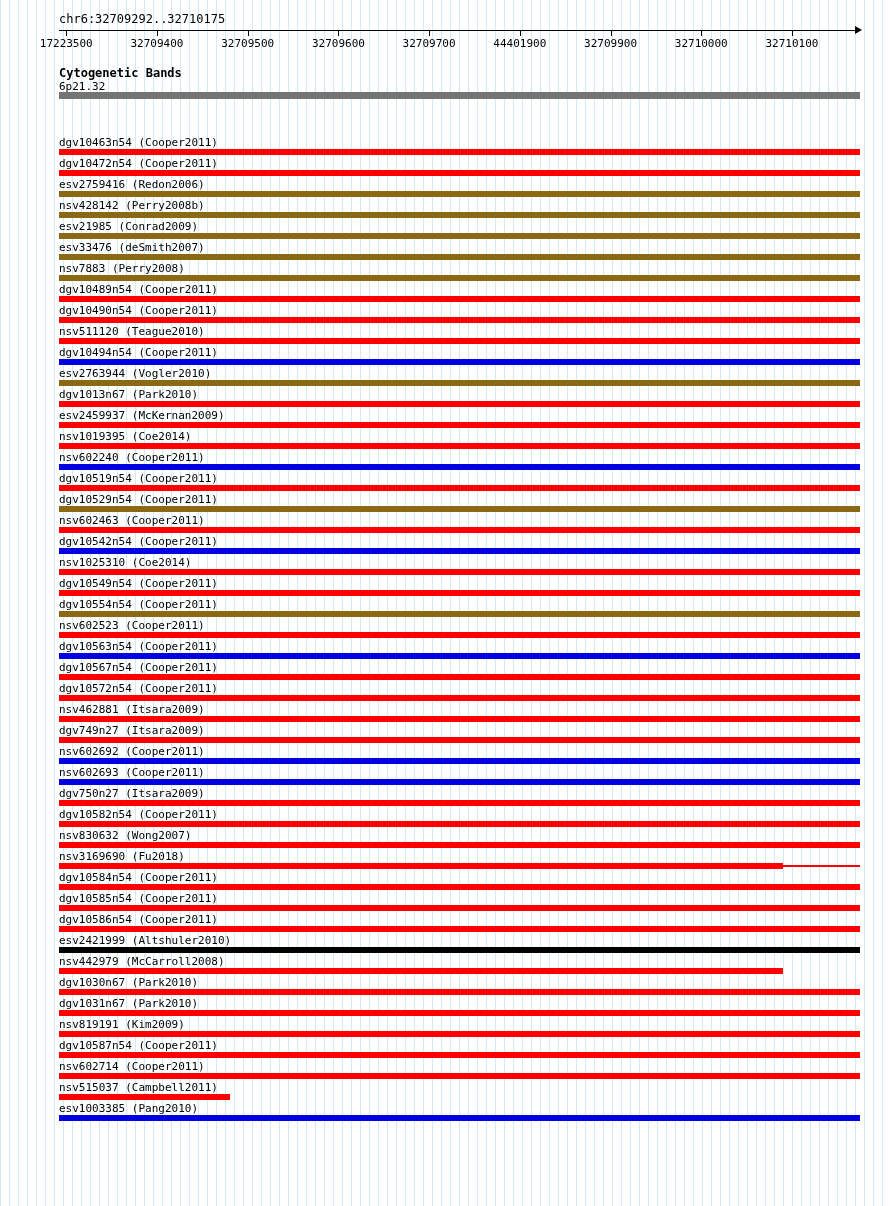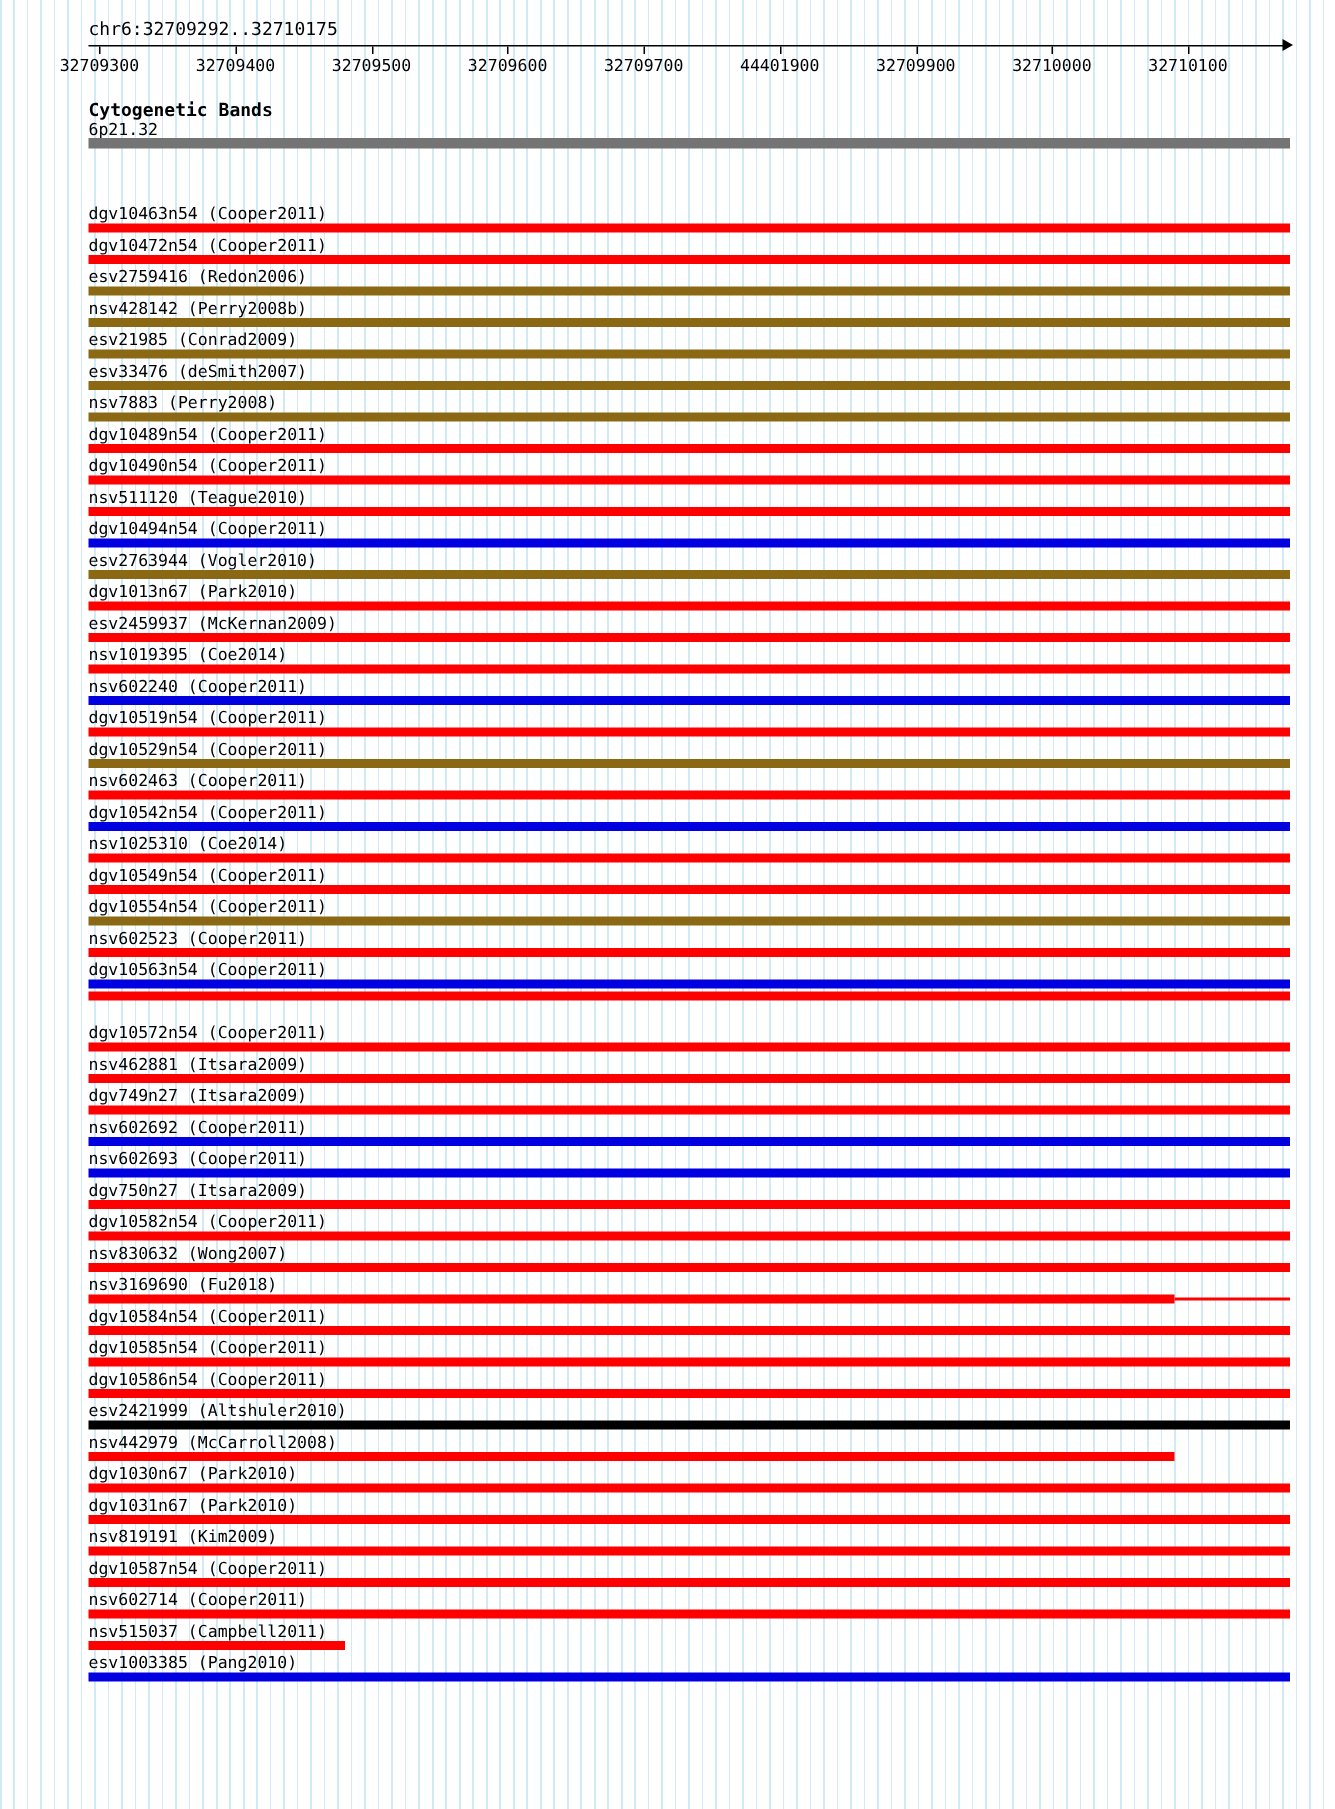--- a/index.html
+++ b/index.html
@@ -132,21 +132,21 @@
 
 <div class="panel">
 
   <div class="region-label">chr6:32709292..32710175</div>
 
   <div class="ruler">
     <div class="ruler-line"></div>
     <div class="ruler-arrow"></div>
     <div>
         <div class="tick" style="left: 0.906002%;">
-          <div class="tick-label">32709300</div>
+          <div class="tick-label">17223500</div>
         </div>
         <div class="tick" style="left: 12.231%; text-decoration: underline;">
           <div class="tick-label">32709400</div>
         </div>
         <div class="tick" style="left: 23.5561%;">
           <div class="tick-label">32709500</div>
         </div>
         <div class="tick" style="left: 34.8811%;">
           <div class="tick-label">32709600</div>
         </div>
@@ -320,20 +320,21 @@
           <div class="variant-bar" style="width: 100%; background: rgb(255, 0, 0);"></div>
         </div>
       </div>
       <div class="variant-row">
         <div class="variant-label">dgv10563n54 (Cooper2011)</div>
         <div class="bar-wrap">
           <div class="variant-bar" style="width: 100%; background: rgb(0, 0, 224);"></div>
         </div>
       </div>
       <div class="variant-row">
+        <div class="variant-label">dgv10567n54 (Cooper2011)</div>
         <div class="bar-wrap">
           <div class="variant-bar" style="width: 100%; background: rgb(255, 0, 0);"></div>
         </div>
       </div>
       <div class="variant-row">
         <div class="variant-label">dgv10572n54 (Cooper2011)</div>
         <div class="bar-wrap">
           <div class="variant-bar" style="width: 100%; background: rgb(255, 0, 0);"></div>
         </div>
       </div>

